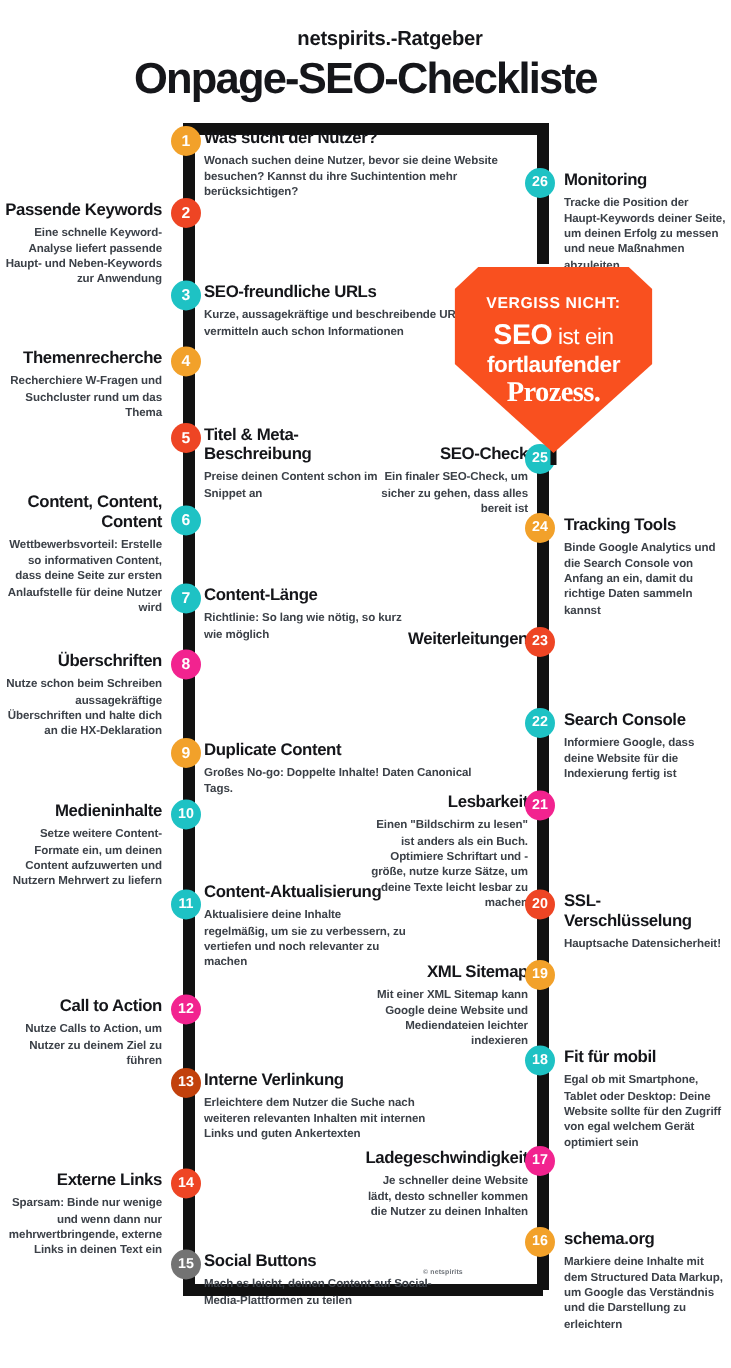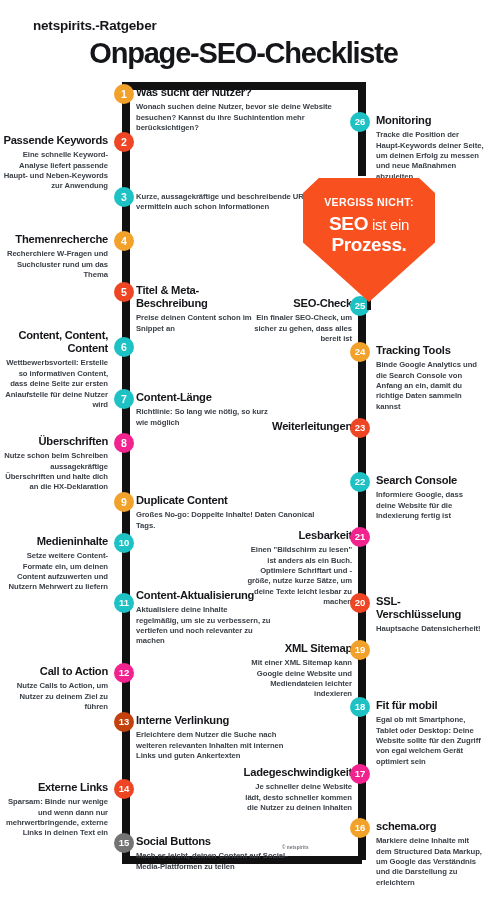--- a/index.html
+++ b/index.html
@@ -15,20 +15,21 @@
     width: 487px;
     height: 912px;
     background: #ffffff;
   }
 
   
   .brand {
     position: absolute;
     top: 18px;
     left: 0; right: 0;
+    text-align: center;
     font-size: 13.5px;
     font-weight: 700;
     letter-spacing: -0.2px;
     color: #15161a;
     padding-left: 33px;
   }
   .maintitle {
     position: absolute;
     top: 37px;
     left: 0; right: 0;
@@ -144,20 +145,21 @@
     font-size: 15px;
     font-weight: 700;
     letter-spacing: -0.3px;
     line-height: 1.14;
   }
   #shield .sh-l3 {
     font-size: 19px;
     font-weight: 700;
     letter-spacing: -0.4px;
     line-height: 1.1;
+    font-family: Liberation Serif, serif;
   }
   #shield-stem {
     position: absolute;
     left: 367px;
     top: 296px;
     width: 4px;
     height: 14px;
     background: #111111;
     z-index: 7;
   }
@@ -185,36 +187,38 @@
   <div class="frame" id="frame-top"></div>
   <div class="frame" id="frame-right-top"></div>
   <div class="frame" id="frame-left"></div>
   <div class="frame" id="frame-bottom"></div>
   <div class="frame" id="frame-right-bottom"></div>
 
   <div id="shield-stem"></div>
   <div id="shield">
     <div class="sh-kicker">VERGISS NICHT:</div>
     <div class="sh-l1"><b>SEO</b><span> ist ein</span></div>
+    <div class="sh-l2">fortlaufender</div>
     <div class="sh-l3">Prozess.</div>
   </div>
 
   <div id="items-layer">
       <div class="num" style="left: 114px; top: 84px; background: rgb(242, 161, 42);">1</div>
       <div class="item right" style="left: 136px; top: 86px; width: 218px;">
         <div class="t">Was sucht der Nutzer?</div>
         <div class="d">Wonach suchen deine Nutzer, bevor sie deine Website besuchen? Kannst du ihre Suchintention mehr berücksichtigen?</div>
       </div>
       <div class="num" style="left: 114px; top: 132px; background: rgb(238, 69, 36);">2</div>
       <div class="item left" style="left: 2px; top: 134px; width: 106px;">
         <div class="t">Passende Keywords</div>
         <div class="d">Eine schnelle Keyword-Analyse liefert passende Haupt- und Neben-Keywords zur Anwendung</div>
       </div>
       <div class="num" style="left: 114px; top: 187px; background: rgb(30, 194, 196);">3</div>
       <div class="item right" style="left: 136px; top: 189px; width: 206px;">
+        <div class="t">SEO-freundliche URLs</div>
         <div class="d">Kurze, aussagekräftige und beschreibende URLs vermitteln auch schon Informationen</div>
       </div>
       <div class="num" style="left: 114px; top: 231px; background: rgb(242, 161, 42);">4</div>
       <div class="item left" style="left: 2px; top: 233px; width: 106px;">
         <div class="t">Themenrecherche</div>
         <div class="d">Recherchiere W-Fragen und Suchcluster rund um das Thema</div>
       </div>
       <div class="num" style="left: 114px; top: 282px; background: rgb(238, 69, 36);">5</div>
       <div class="item right" style="left: 136px; top: 284px; width: 118px;">
         <div class="t">Titel &amp; Meta-Beschreibung</div>

